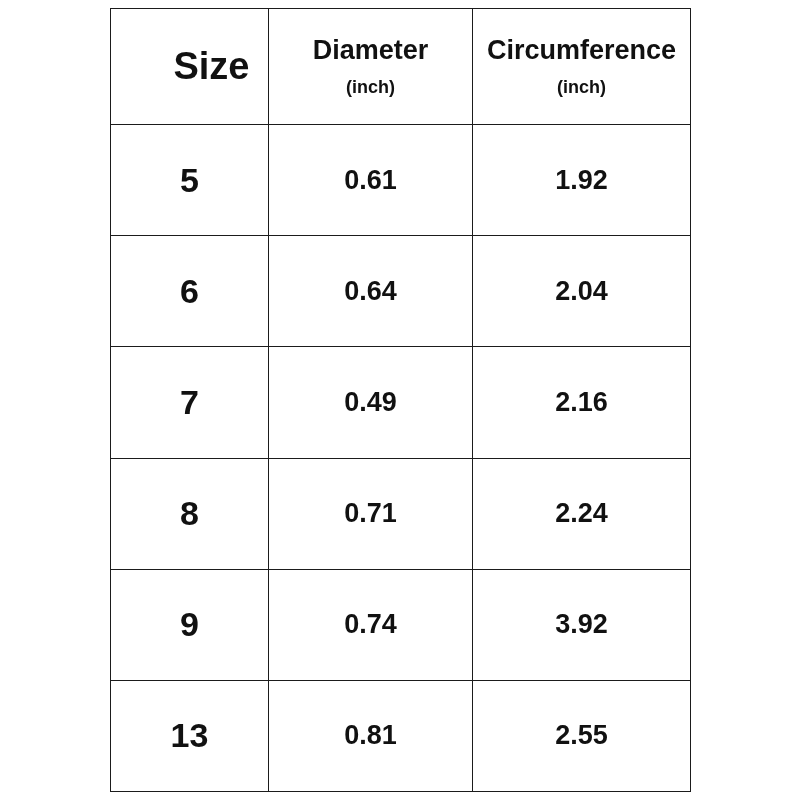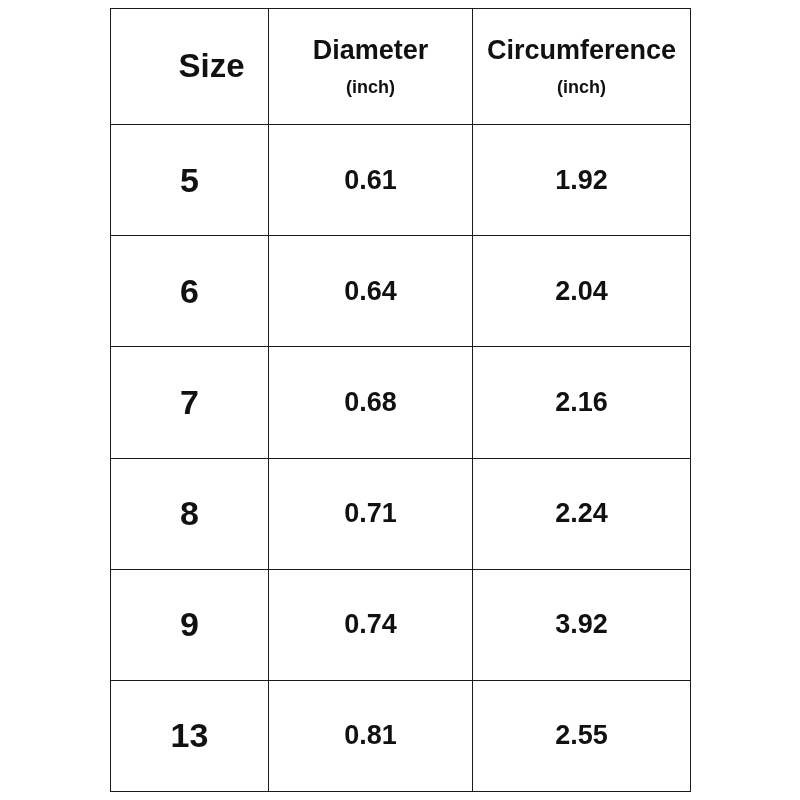--- a/index.html
+++ b/index.html
@@ -50,21 +50,21 @@
 
   
   tr.header-row td {
     height: 90px;
     font-size: 27px;
     font-weight: 700;
     line-height: 1.12;
   }
 
   tr.header-row td.size-head {
-    font-size: 33px;
+    font-size: 38px;
     padding-left: 44px;
   }
 
   .unit {
     display: block;
     font-size: 18px;
     font-weight: 700;
     line-height: 1.15;
     margin-top: 12px;
   }
@@ -116,21 +116,21 @@
         </tr>
 
         <tr class="data-row">
           <td class="cell-size">6</td>
           <td class="cell-value">0.64</td>
           <td class="cell-value">2.04</td>
         </tr>
 
         <tr class="data-row">
           <td class="cell-size">7</td>
-          <td class="cell-value">0.68</td>
+          <td class="cell-value">0.49</td>
           <td class="cell-value">2.16</td>
         </tr>
 
         <tr class="data-row">
           <td class="cell-size">8</td>
           <td class="cell-value">0.71</td>
           <td class="cell-value">2.24</td>
         </tr>
 
         <tr class="data-row">

